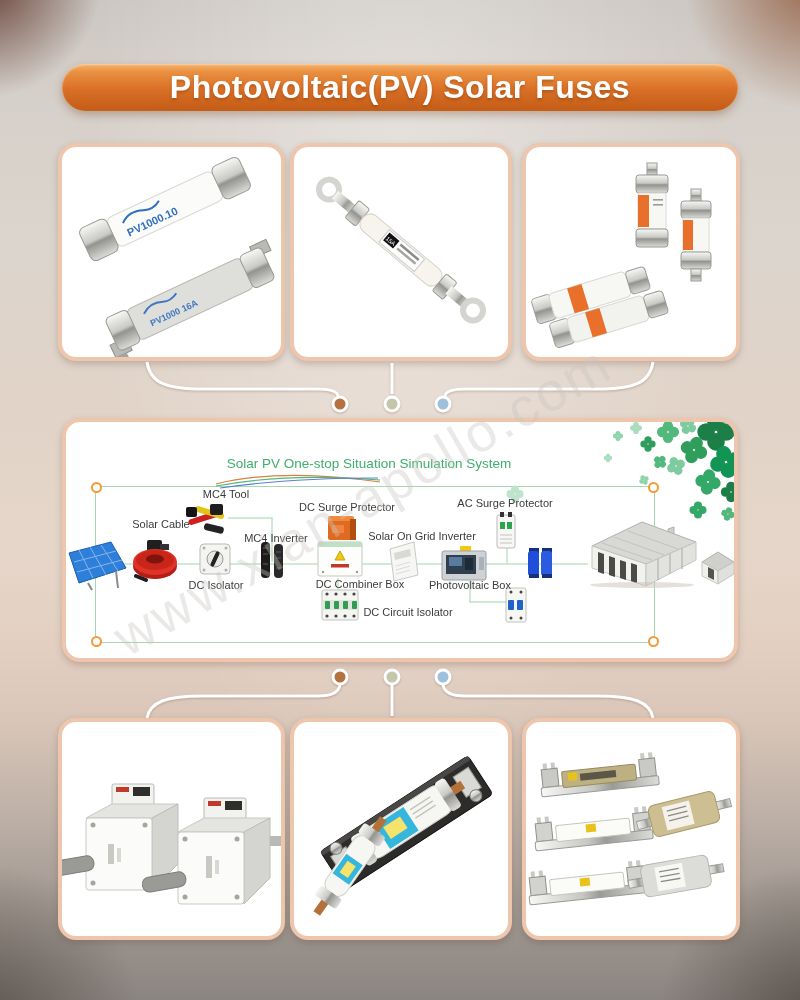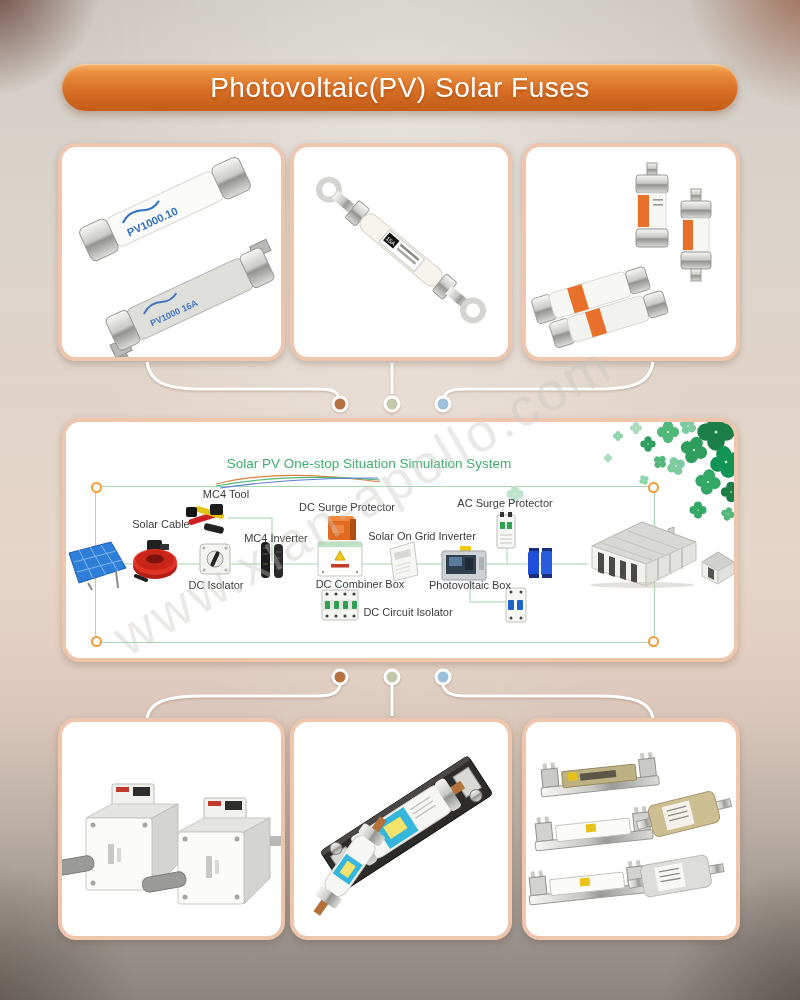--- a/index.html
+++ b/index.html
@@ -10,21 +10,21 @@
       radial-gradient(circle at 102% -2%, rgba(130,62,26,.7) 0%, rgba(130,62,26,0) 10%),
       radial-gradient(circle at -2% 102%, rgba(60,48,40,.55) 0%, rgba(60,48,40,0) 12%),
       radial-gradient(circle at 102% 102%, rgba(55,45,38,.6) 0%, rgba(55,45,38,0) 12%),
       radial-gradient(ellipse at 50% 18%, rgba(255,255,255,.35) 0%, rgba(255,255,255,0) 55%),
       linear-gradient(180deg,#ccc7c2 0%,#d6d0ca 10%,#dcd5cd 25%,#e1d3c8 40%,#e6d6c9 55%,#e2cfc1 65%,#d9c6b8 72%,#bcafa6 82%,#a29a93 90%,#8b8581 100%);
   }
   .banner{position:absolute;left:62px;top:64px;width:676px;height:47px;border-radius:26px;
     background:linear-gradient(180deg,#f5b26b 0%,#e98f3f 18%,#d96f26 55%,#c35c17 100%);
     box-shadow:0 4px 8px rgba(120,70,30,.35), inset 0 1px 2px rgba(255,255,255,.45);
     display:flex;align-items:center;justify-content:center;}
-  .banner-title{color:#fff;font-size:28px;font-weight:normal;letter-spacing:.5px;
+  .banner-title{color:#fff;font-size:32px;font-weight:bold;letter-spacing:.5px;
     text-shadow:0 2px 3px rgba(130,60,10,.45);}
   .card{position:absolute;background:#fff;border:4px solid #eec6ad;border-radius:18px;
     box-shadow:0 3px 7px rgba(100,70,50,.28);overflow:hidden;}
   .tcard{top:143px;height:210px;}
   .bcard{top:718px;height:214px;}
   .c1{left:58px;width:219px;}
   .c2{left:290px;width:214px;}
   .c3{left:522px;width:210px;}
   .midcard{left:62px;top:418px;width:668px;height:236px;}
   .card svg.photo{display:block;width:100%;height:100%;}

